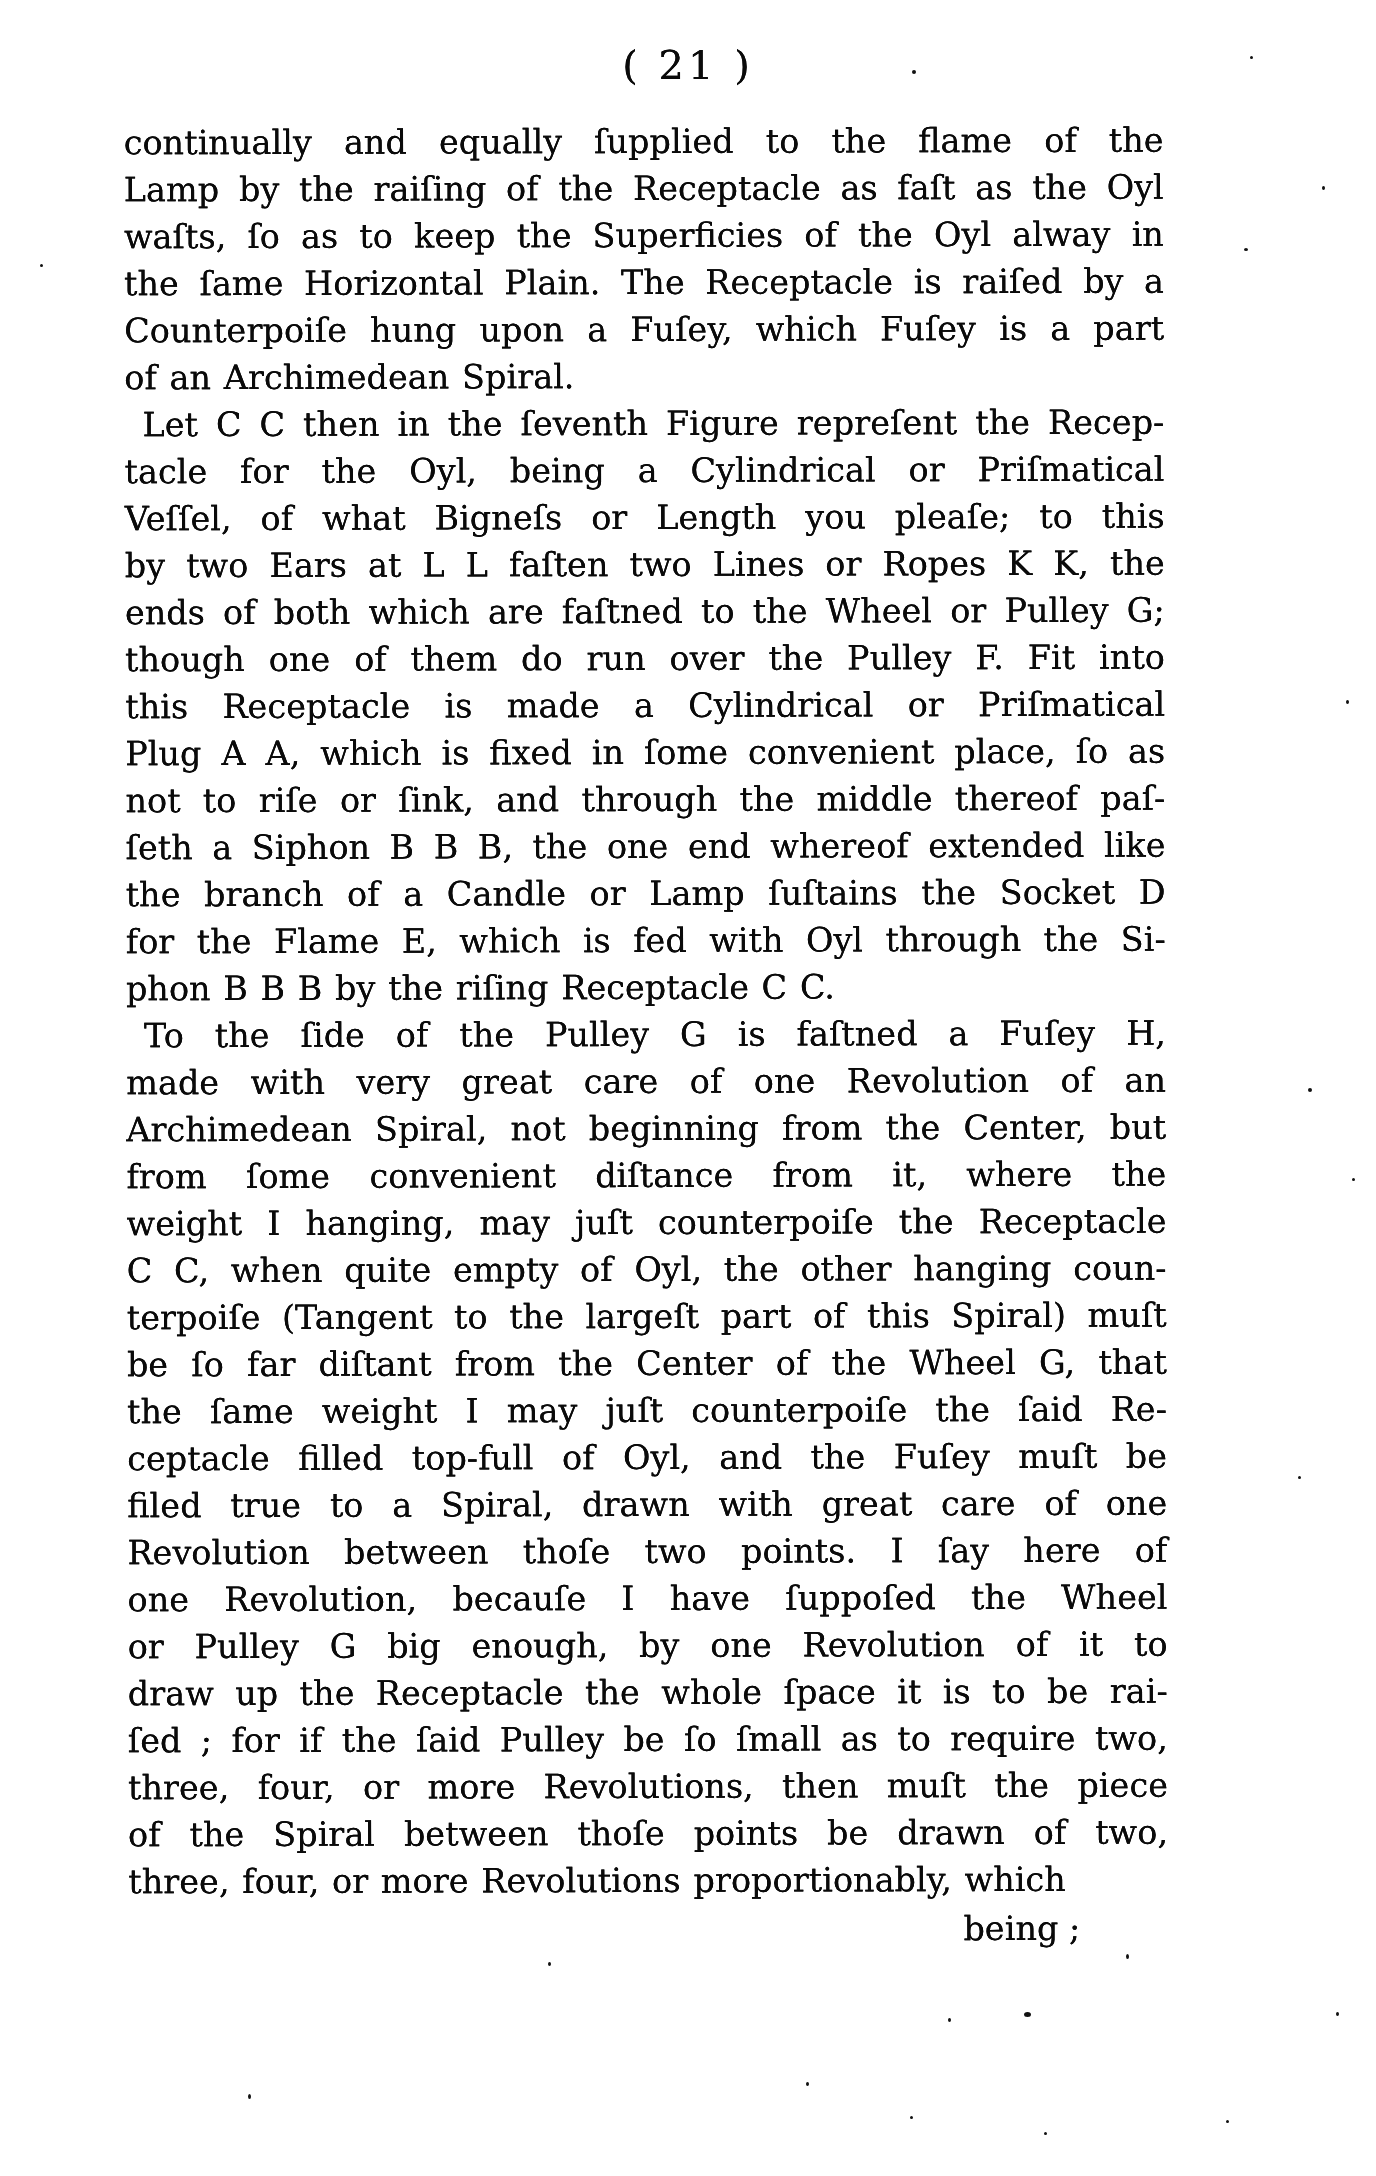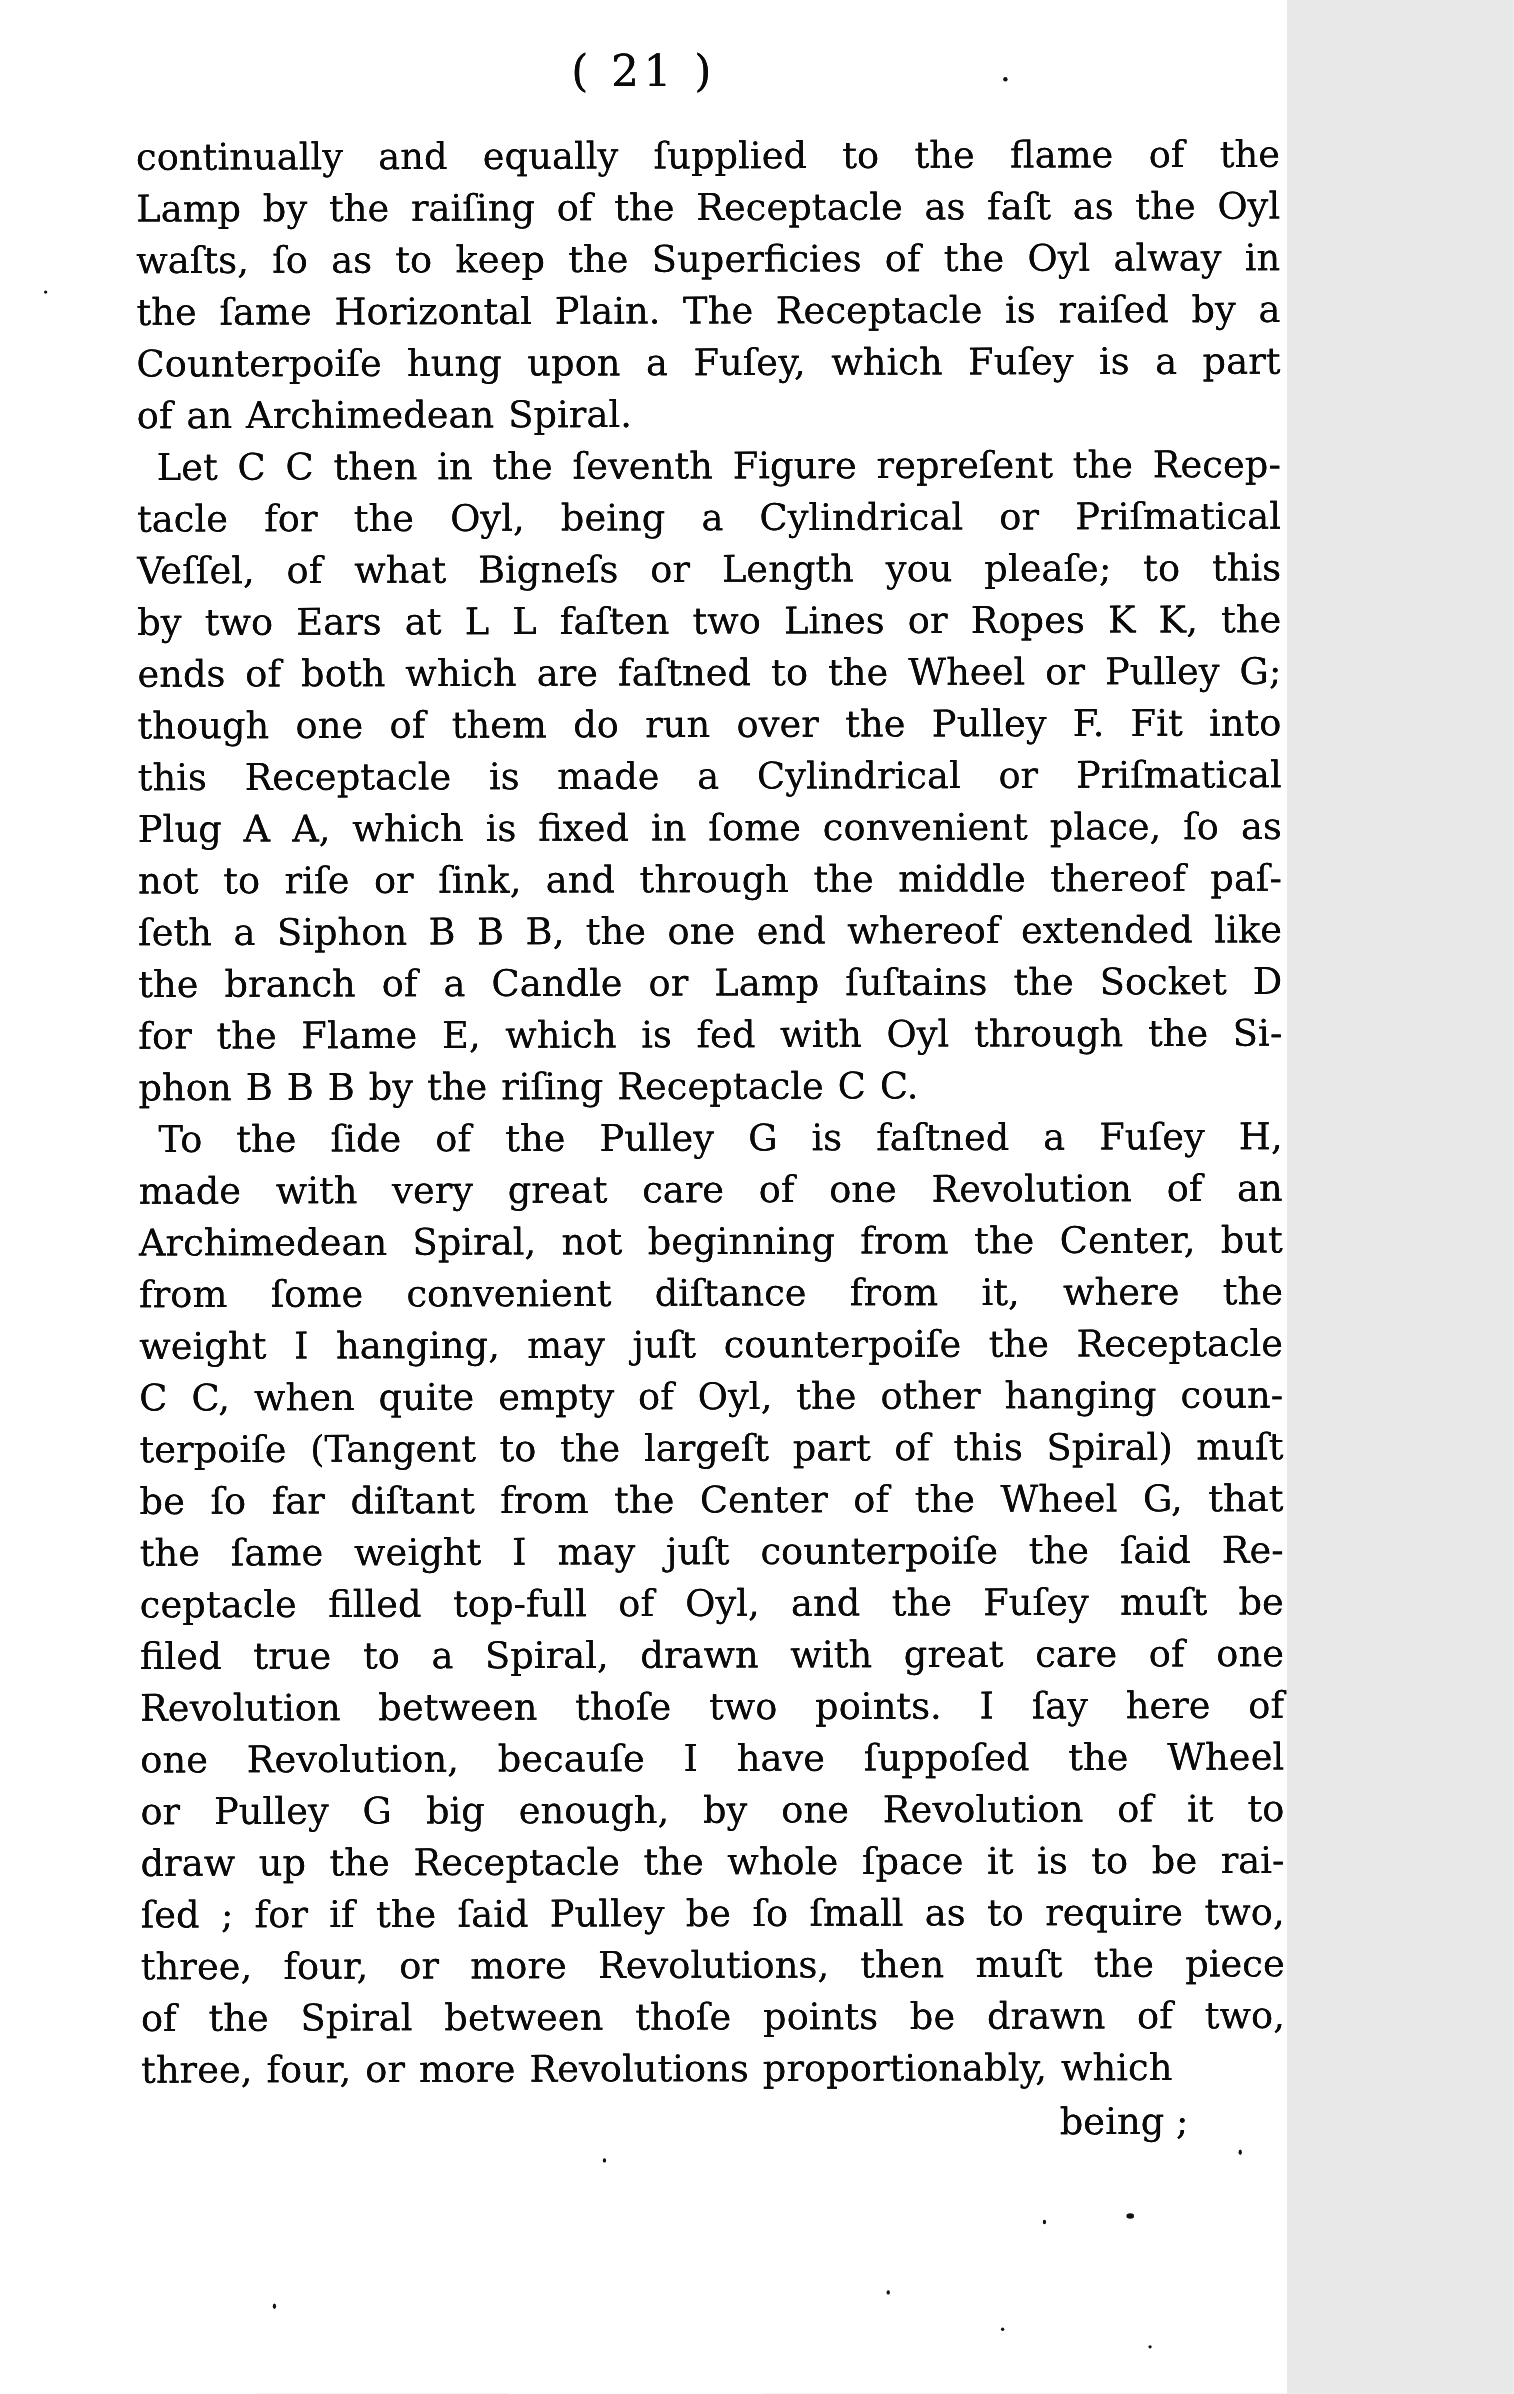--- a/index.html
+++ b/index.html
@@ -2,21 +2,21 @@
 <html><head>
 <meta charset="utf-8">
 <style>
   html, body {
     margin: 0;
     padding: 0;
     background: #e8e8e8;
   }
   .page {
     position: relative;
-    width: 1170px;
+    width: 1376px;
     height: 2176px;
     background: #ffffff;
     overflow: hidden;
     font-family: "DejaVu Serif", serif;
     color: #0a0a0a;
   }
   .header {
     position: absolute;
     top: 42px;
     left: 0;

